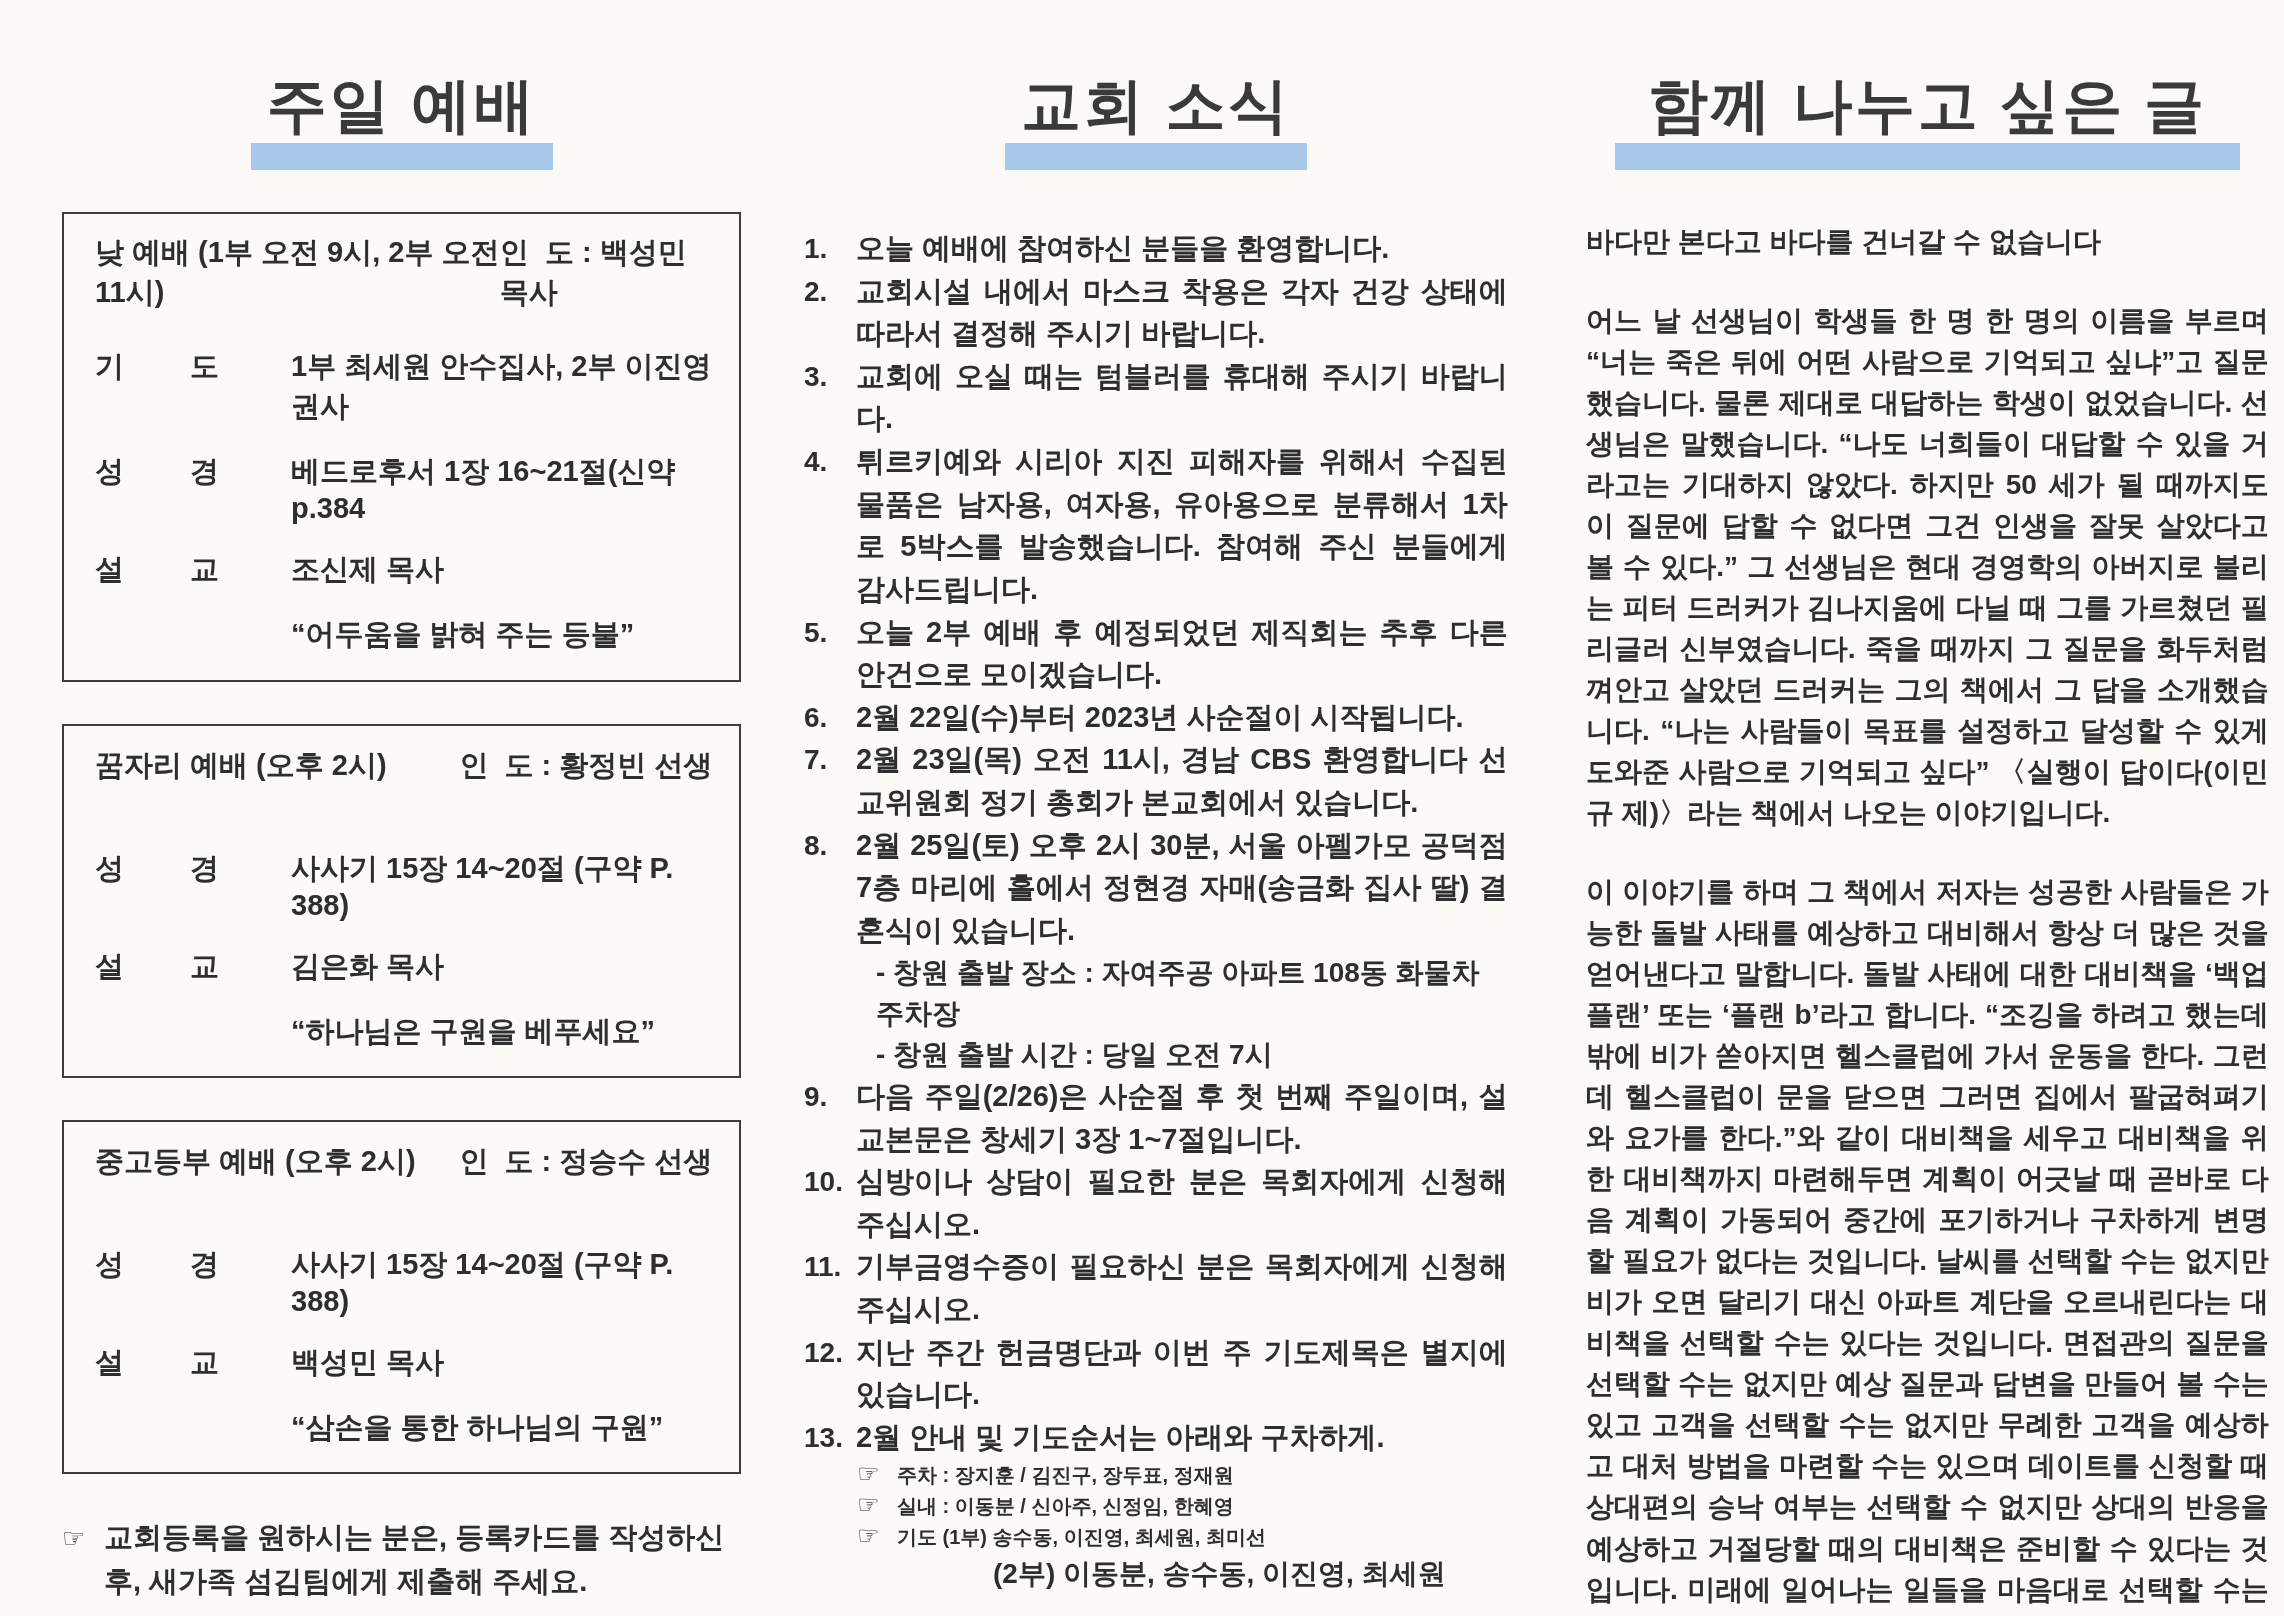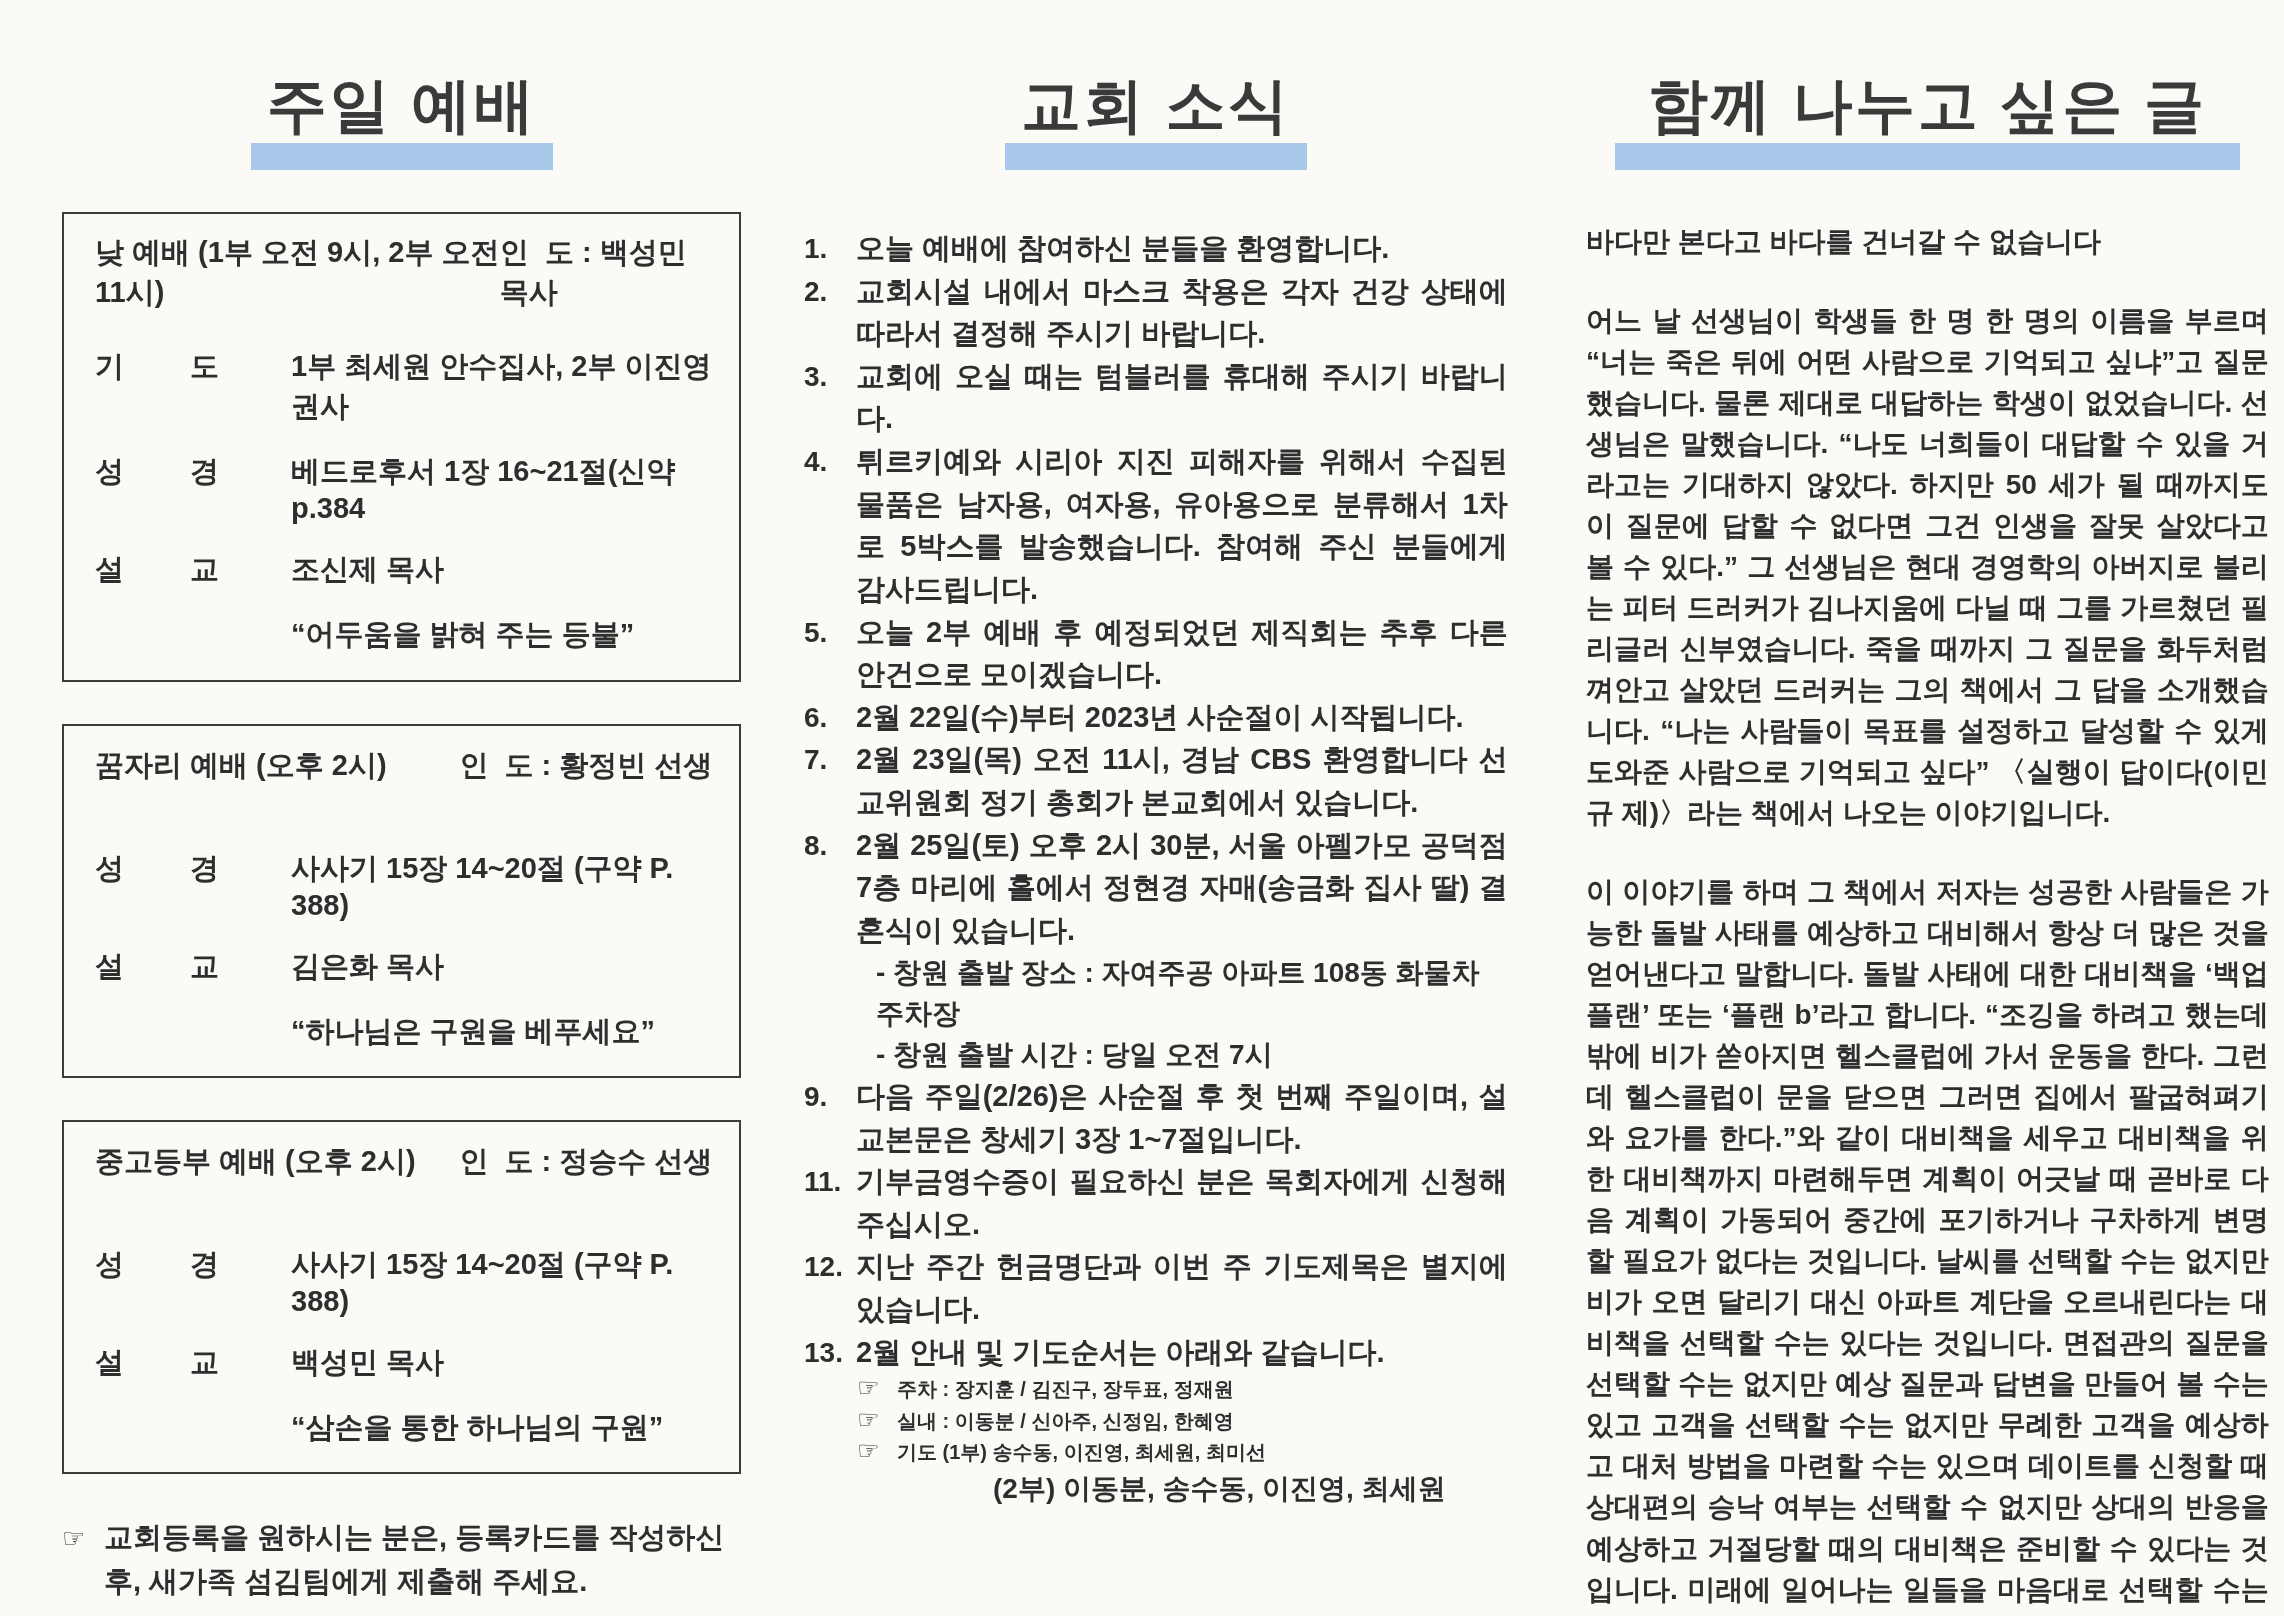--- a/index.html
+++ b/index.html
@@ -197,30 +197,34 @@
         <span class="news-num">8.</span>
         <span class="news-text">2월 25일(토) 오후 2시 30분, 서울 아펠가모 공덕점 7층 마리에 홀에서 정현경 자매(송금화 집사 딸) 결혼식이 있습니다.</span>
       </div>
       <div class="news-sub">- 창원 출발 장소 : 자여주공 아파트 108동 화물차 주차장</div>
       <div class="news-sub">- 창원 출발 시간 : 당일 오전 7시</div>
       <div class="news-item">
         <span class="news-num">9.</span>
         <span class="news-text">다음 주일(2/26)은 사순절 후 첫 번째 주일이며, 설교본문은 창세기 3장 1~7절입니다.</span>
       </div>
       <div class="news-item">
+        <span class="news-num">10.</span>
+        <span class="news-text">심방이나 상담이 필요한 분은 목회자에게 신청해 주십시오.</span>
+      </div>
+      <div class="news-item">
         <span class="news-num">11.</span>
         <span class="news-text">기부금영수증이 필요하신 분은 목회자에게 신청해 주십시오.</span>
       </div>
       <div class="news-item">
         <span class="news-num">12.</span>
         <span class="news-text">지난 주간 헌금명단과 이번 주 기도제목은 별지에 있습니다.</span>
       </div>
       <div class="news-item">
         <span class="news-num">13.</span>
-        <span class="news-text">2월 안내 및 기도순서는 아래와 같습니다.</span>
+        <span class="news-text">2월 안내 및 기도순서는 아래와 구차하게.</span>
       </div>
       <div class="news-pointer">
         <span class="mk">☞</span>
         <span class="tx">주차 : 장지훈 / 김진구, 장두표, 정재원</span>
       </div>
       <div class="news-pointer">
         <span class="mk">☞</span>
         <span class="tx">실내 : 이동분 / 신아주, 신정임, 한혜영</span>
       </div>
       <div class="news-pointer">

